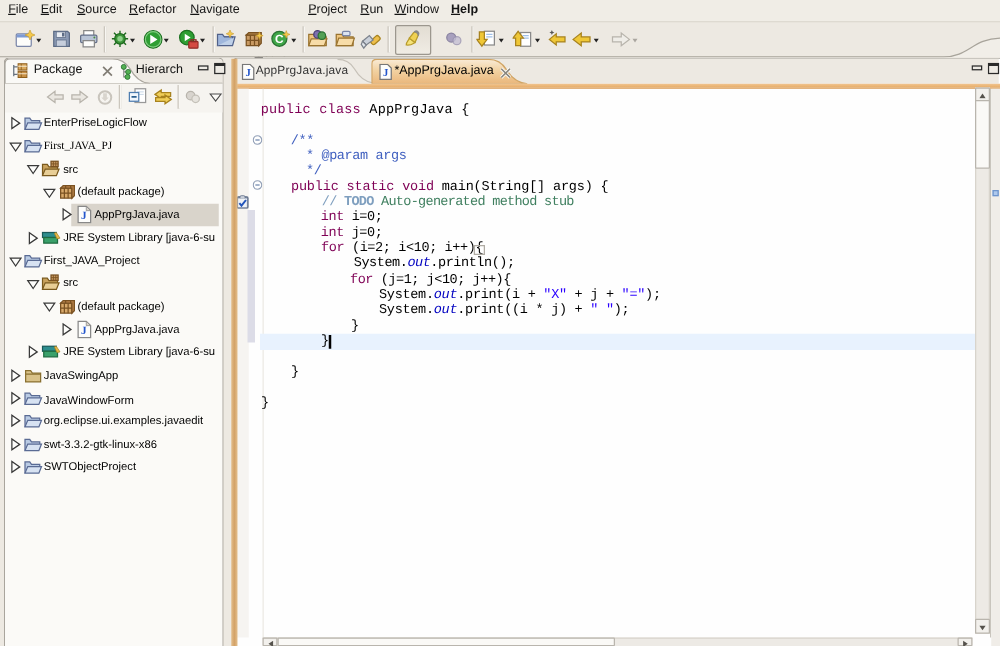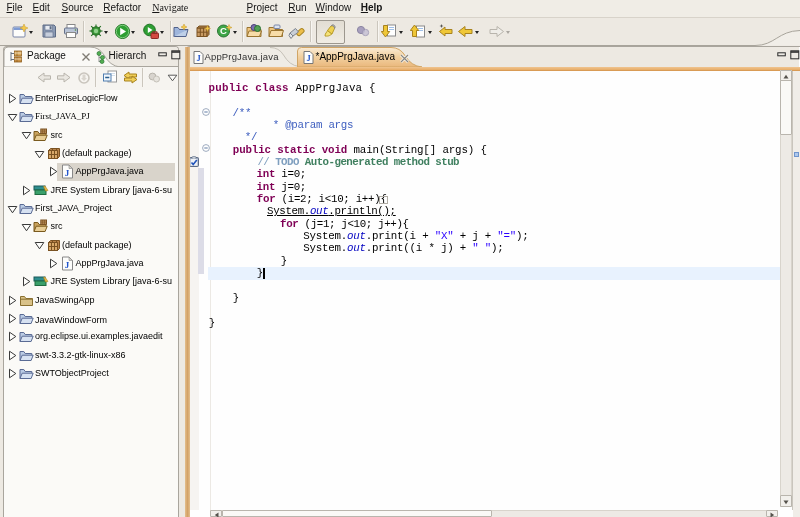--- a/index.html
+++ b/index.html
@@ -1,33 +1,33 @@
 <!DOCTYPE html>
 <html><head><meta charset="utf-8"><style>
 html,body{margin:0;padding:0;}
 body{width:800px;height:517px;position:relative;overflow:hidden;background:#EDE9E2;font-family:"Liberation Sans",sans-serif;}
 .a{position:absolute;}
 .mi{position:absolute;top:2px;font-size:10px;color:#151515;white-space:nowrap;}
 .mi u{text-decoration:underline;text-underline-offset:1px;}
 .tsep{position:absolute;top:21px;width:1px;height:21px;background:#CBC6BD;border-right:1px solid #F8F6F2;}
 .trow{position:absolute;height:18px;font-size:9px;color:#000;white-space:nowrap;}
-.k{color:#7F0055;font-weight:bold;}
+.k{color:#7F0055;font-weight:normal;}
 .jd{color:#3F5FBF;}
-.cm{color:#3F7F5F;font-weight:bold;}
+.cm{color:#3F7F5F;}
 .tt{color:#7F9FBF;}
 .st{color:#2A00FF;}
 .fd{color:#0000C0;font-style:italic;}
 .cl{position:absolute;white-space:pre;font-family:"Liberation Mono",monospace;font-size:10.8px;line-height:12.35px;color:#000;}
 </style></head><body>
 <div class="a" style="left:0;top:0;width:800px;height:17px;background:#F0EDE6;border-bottom:1px solid #D8D3CA;"></div>
 <div class="mi" style="left:6.5px;"><u>F</u>ile</div>
 <div class="mi" style="left:32.6px;text-align:center;"><u>E</u>dit</div>
 <div class="mi" style="left:61.6px;"><u>S</u>ource</div>
 <div class="mi" style="left:103.3px;"><u>R</u>efactor</div>
-<div class="mi" style="left:152.2px;font-family:Liberation Serif, serif;"><u>N</u>avigate</div>
+<div class="mi" style="left:152.2px;"><u>N</u>avigate</div>
 <div class="mi" style="left:203.7px;margin-top:35px;"><u>S</u>earch</div>
 <div class="mi" style="left:246.5px;"><u>P</u>roject</div>
 <div class="mi" style="left:288.3px;"><u>R</u>un</div>
 <div class="mi" style="left:315.6px;"><u>W</u>indow</div>
 <div class="mi" style="left:360.8px;font-weight:bold;"><u>H</u>elp</div>
 <div class="a" style="left:0;top:18px;width:800px;height:27px;background:#EDE9E2;"></div>
 <div class="tsep" style="left:82.5px;"></div>
 <div class="tsep" style="left:169.5px;"></div>
 <div class="tsep" style="left:241.5px;"></div>
 <div class="tsep" style="left:309.5px;"></div>
@@ -419,28 +419,28 @@
 <svg class="a" style="left:202.3px;top:108.2px;" width="8" height="8" viewBox="0 0 8 8">
 <circle cx="4" cy="4" r="3.4" fill="#FFF" stroke="#93A1B8" stroke-width="0.9"></circle>
 <line x1="2.3" y1="4" x2="5.7" y2="4" stroke="#4C6B9A" stroke-width="0.9"></line>
   </svg>
 <svg class="a" style="left:202.3px;top:144.2px;" width="8" height="8" viewBox="0 0 8 8">
 <circle cx="4" cy="4" r="3.4" fill="#FFF" stroke="#93A1B8" stroke-width="0.9"></circle>
 <line x1="2.3" y1="4" x2="5.7" y2="4" stroke="#4C6B9A" stroke-width="0.9"></line>
   </svg>
 <div class="cl" style="left:208.6px;top:81.85px;height:12.35px;letter-spacing:0.2px;"><span class="k">public</span> <span class="k">class</span> AppPrgJava {</div>
 <div class="cl" style="left:232.6px;top:106.55px;height:12.35px;letter-spacing:-0.3px;"><span class="jd">/**</span></div>
-<div class="cl" style="left:238.6px;top:118.89999999999999px;height:12.35px;letter-spacing:-0.3px;margin-left:28px;"><span class="jd"> * @param args</span></div>
+<div class="cl" style="left:238.6px;top:118.89999999999999px;height:12.35px;letter-spacing:-0.3px;"><span class="jd"> * @param args</span></div>
 <div class="cl" style="left:238.6px;top:131.25px;height:12.35px;letter-spacing:-0.3px;"><span class="jd"> */</span></div>
 <div class="cl" style="left:232.8px;top:143.6px;height:12.35px;letter-spacing:-0.13px;"><span class="k">public</span> <span class="k">static</span> <span class="k">void</span> main(String[] args) {</div>
 <div class="cl" style="left:257.4px;top:155.95px;height:12.35px;letter-spacing:-0.55px;"><span class="tt">// <b>TODO</b></span><span class="cm"> Auto-generated method stub</span></div>
 <div class="cl" style="left:256.6px;top:168.3px;height:12.35px;letter-spacing:-0.3px;"><span class="k">int</span> i=0;</div>
 <div class="cl" style="left:256.6px;top:180.64999999999998px;height:12.35px;letter-spacing:-0.3px;"><span class="k">int</span> j=0;</div>
 <div class="cl" style="left:256.8px;top:193.0px;height:12.35px;letter-spacing:-0.3px;"><span class="k">for</span> (i=2; i&lt;10; i++){</div>
-<div class="cl" style="left:267px;top:205.35px;height:12.35px;letter-spacing:-0.35px;text-decoration:underline;">System.<span class="fd">out</span>.println();</div>
+<div class="cl" style="left:283px;top:205.35px;height:12.35px;letter-spacing:-0.35px;">System.<span class="fd">out</span>.println();</div>
 <div class="cl" style="left:280.0px;top:217.7px;height:12.35px;letter-spacing:-0.35px;"><span class="k">for</span> (j=1; j&lt;10; j++){</div>
 <div class="cl" style="left:303.2px;top:230.04999999999998px;height:12.35px;letter-spacing:-0.22px;">System.<span class="fd">out</span>.print(i + <span class="st">"X"</span> + j + <span class="st">"="</span>);</div>
 <div class="cl" style="left:303.2px;top:242.39999999999998px;height:12.35px;letter-spacing:-0.22px;">System.<span class="fd">out</span>.print((i * j) + <span class="st">" "</span>);</div>
 <div class="cl" style="left:280.8px;top:254.75px;height:12.35px;letter-spacing:-0.3px;">}</div>
 <div class="cl" style="left:256.8px;top:267.1px;height:12.35px;letter-spacing:-0.3px;">}</div>
 <div class="cl" style="left:232.8px;top:291.79999999999995px;height:12.35px;letter-spacing:-0.3px;">}</div>
 <div class="cl" style="left:208.8px;top:316.5px;height:12.35px;letter-spacing:-0.3px;">}</div>
 <div class="a" style="left:378.5px;top:195.5px;width:9px;height:8px;border:1px solid #B0ACA4;box-sizing:border-box;"></div>
 <div class="a" style="left:263.4px;top:268.4px;width:1.6px;height:10.5px;background:#000;"></div>
 <div class="a" style="left:779.5px;top:69.5px;width:12px;height:437.5px;background:#EDEAE5;border:1px solid #D8D4CC;border-width:0 1px;box-sizing:border-box;"></div>

